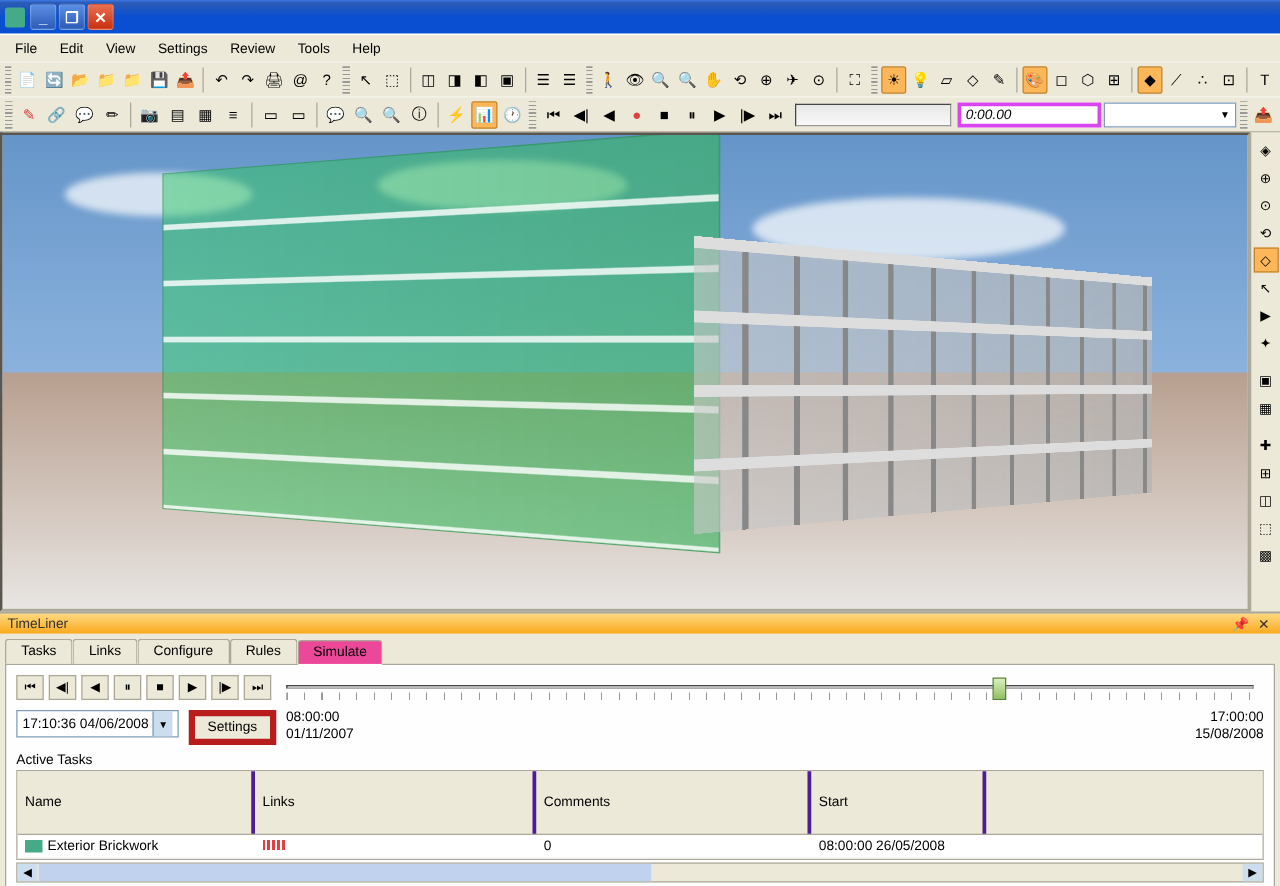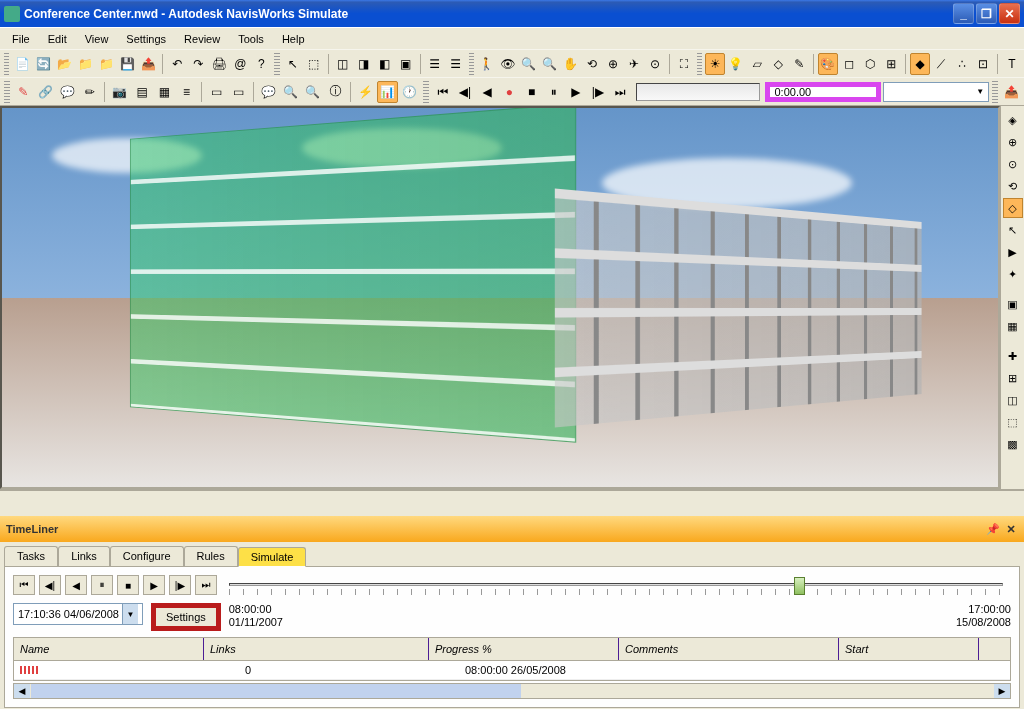--- a/index.html
+++ b/index.html
@@ -12,75 +12,74 @@
 .win-min, .win-max { background: linear-gradient(#5a8fe5, #2c5bb5); }
 .win-close { background: linear-gradient(#e87050, #c83010); }
 .menubar { height: 22px; background: #ece9d8; display: flex; align-items: center; padding: 0 4px; gap: 2px; border-top: 1px solid #fff; }
 .menu-item { padding: 2px 8px; cursor: default; }
 .toolbars { background: #ece9d8; border-bottom: 1px solid #aca899; }
 .toolbar-row { height: 28px; display: flex; align-items: center; padding: 0 2px; gap: 1px; border-top: 1px solid #fff8; }
 .tb-grip { width: 6px; height: 22px; background: repeating-linear-gradient(to bottom, #999 0px, #999 1px, transparent 1px, transparent 3px); margin: 0 2px; }
 .tb-btn { width: 22px; height: 22px; border: 1px solid transparent; border-radius: 2px; display: flex; align-items: center; justify-content: center; font-size: 12px; cursor: default; }
 .tb-btn.active { background: #fdb759; border-color: #c0842f; }
 .tb-sep { width: 1px; height: 20px; background: #aca899; margin: 0 3px; }
-.tb-time-input { width: 120px; height: 20px; border: 5px solid #d946ef; background: white; padding: 0 4px; display: flex; align-items: center; }
+.tb-time-input { width: 120px; height: 20px; border: 3px solid #d946ef; background: white; padding: 0 4px; display: flex; align-items: center; font-style: italic; }
 .tb-dropdown { width: 110px; height: 20px; border: 1px solid #7f9db9; background: white; padding: 0 4px; display: flex; align-items: center; }
 .tb-slider { width: 130px; height: 18px; background: linear-gradient(#e8e8e8,#f8f8f8); border: 1px inset #999; margin: 0 4px; }
 .viewport-area { display: flex; }
 .viewport { flex: 1; height: 383px; background: linear-gradient(to bottom, #7ba4d3 0%, #8fb5df 40%, #b5a595 60%, #d8d5d0 100%); border: 2px inset #aca899; position: relative; overflow: hidden; }
 .sky { position: absolute; top:0; left:0; right:0; height:55%; background: linear-gradient(to bottom, #6595c9, #8fb5df); }
 .cloud { position: absolute; background: rgba(255,255,255,0.7); border-radius: 50%; filter: blur(3px); }
 .ground { position: absolute; bottom:0; left:0; right:0; height:50%; background: linear-gradient(to bottom, #b89f8f, #e8e5e2); }
 .building-left { position: absolute; left: 100px; top: 15px; width: 450px; height: 300px; background: linear-gradient(to right, rgba(50,200,100,0.5), rgba(50,180,90,0.6)); transform: perspective(400px) rotateY(-12deg); border: 1px solid rgba(30,120,60,0.4); }
 .building-floors { position: absolute; inset: 0; background: repeating-linear-gradient(to bottom, transparent 0, transparent 45px, rgba(255,255,255,0.8) 45px, rgba(255,255,255,0.8) 50px); }
 .building-right { position: absolute; right: 40px; top: 100px; width: 380px; height: 200px; background: linear-gradient(to right, rgba(200,200,200,0.6), rgba(180,180,180,0.7)); transform: perspective(400px) rotateY(20deg); }
 .columns { position: absolute; inset: 0; background: repeating-linear-gradient(to right, transparent 0, transparent 30px, #888 30px, #888 34px); }
 .floor-slab { position: absolute; left:0; right:0; height: 8px; background: #ddd; }
 .side-tools { width: 24px; background: #ece9d8; border-left: 1px solid #aca899; display: flex; flex-direction: column; align-items: center; padding: 4px 0; gap: 2px; }
 .side-btn { width: 20px; height: 20px; border: 1px solid transparent; display: flex; align-items: center; justify-content: center; font-size: 11px; }
 .side-btn.active { background: #fdb759; border-color: #c0842f; }
 .timeliner-panel { border-top: 2px solid #aca899; }
-.panel-header { height: 26px; background: linear-gradient(#ffd97f, #f9a81d); display: flex; align-items: center; padding: 0 6px; color: #333; font-weight: bold; margin-top: 25px; }
+.panel-header { height: 16px; background: linear-gradient(#ffd97f, #f9a81d); display: flex; align-items: center; padding: 0 6px; color: #333; font-weight: normal; }
 .panel-header-text { flex: 1; }
 .panel-pin, .panel-close { width: 14px; height: 14px; margin-left: 4px; display: flex; align-items: center; justify-content: center; cursor: default; }
 .tabs { display: flex; background: #ece9d8; padding: 4px 4px 0 4px; gap: 0; }
 .tab { padding: 3px 12px; background: #ece9d8; border: 1px solid #aca899; border-bottom: none; border-radius: 3px 3px 0 0; cursor: default; }
-.tab.active { background: #fde047; border-bottom: 1px solid #fefefe; position: relative; top: 1px; }
+.tab.active { background: #ec4899; border-bottom: 1px solid #fefefe; position: relative; top: 1px; }
 .tab-content { background: #fefefe; border: 1px solid #aca899; margin: 0 4px 4px 4px; padding: 8px; }
 .sim-controls { display: flex; align-items: center; gap: 4px; margin-bottom: 8px; }
 .sim-btn { width: 22px; height: 20px; border: 1px solid #aca899; background: #ece9d8; display: flex; align-items: center; justify-content: center; font-size: 10px; }
 .sim-slider-wrap { flex: 1; height: 20px; position: relative; margin: 0 8px; }
 .sim-slider-track { position: absolute; top: 8px; left: 0; right: 0; height: 3px; background: #ddd; border: 1px inset #999; }
 .sim-slider-thumb { position: absolute; top: 2px; width: 11px; height: 18px; background: linear-gradient(#d8f0c0, #8fc060); border: 1px solid #5a8030; }
 .sim-ticks { position: absolute; top: 14px; left: 0; right: 0; height: 6px; background: repeating-linear-gradient(to right, #999 0, #999 1px, transparent 1px, transparent 14px); }
 .date-row { display: flex; align-items: flex-start; gap: 8px; margin-bottom: 6px; }
 .date-input { width: 130px; height: 22px; border: 1px solid #7f9db9; background: white; display: flex; align-items: center; padding: 0 4px; }
 .date-drop { width: 16px; height: 20px; background: #cde; border-left: 1px solid #7f9db9; display: flex; align-items: center; justify-content: center; font-size: 8px; }
 .settings-btn { padding: 3px 10px; border: 5px solid #b91c1c; background: #ece9d8; }
 .date-label { line-height: 1.2; }
 .date-label-right { margin-left: auto; text-align: right; }
 .active-tasks-label { margin-bottom: 2px; }
 .task-table { border: 1px solid #aca899; background: white; }
 .task-header { display: flex; background: #ece9d8; border-bottom: 1px solid #aca899; }
-.task-col { padding: 5px 6px; border-right: 1px solid #4c1d95; font-style: italic; }
+.task-col { padding: 19px 6px; border-right: 3px solid #4c1d95; }
 .task-row { display: flex; border-bottom: 1px solid #eee; }
 .task-cell { padding: 3px 6px; }
 .col-name { width: 190px; } .col-status { width: 225px; } .col-progress { width: 190px; } .col-comments { width: 220px; } .col-start { width: 140px; }
 .task-icon { display: inline-block; width: 14px; height: 10px; background: #4a8; margin-right: 4px; vertical-align: middle; }
 .status-bar-thing { display: inline-block; width: 18px; height: 8px; background: repeating-linear-gradient(to right, #e04040 0, #e04040 2px, #fff 2px, #fff 4px); }
 .scroll-bar { height: 16px; background: #ece9d8; border: 1px solid #aca899; display: flex; align-items: center; margin-top: 2px; }
 .scroll-arrow { width: 16px; height: 14px; background: #cde; display: flex; align-items: center; justify-content: center; font-size: 9px; }
 .scroll-thumb { width: 490px; height: 14px; background: #c1d2ee; margin-left: 1px; }
 </style>
 </head>
 <body>
 
 <div class="titlebar">
   <div class="titlebar-icon"></div>
-  <div class="titlebar-text">Conference Center.nwd - Autodesk NavisWorks Simulate</div>
   <div class="win-buttons">
     <div class="win-btn win-min">_</div>
     <div class="win-btn win-max">❐</div>
     <div class="win-btn win-close">✕</div>
   </div>
 </div>
 
 <div class="menubar">
   <div class="menu-item">File</div>
   <div class="menu-item">Edit</div>
@@ -270,29 +269,30 @@
       <button class="settings-btn">Settings</button>
       <div class="date-label">
         <div>08:00:00</div>
         <div>01/11/2007</div>
       </div>
       <div class="date-label date-label-right">
         <div>17:00:00</div>
         <div>15/08/2008</div>
       </div>
     </div>
+    <div class="active-tasks-label">Active Tasks</div>
     <div class="task-table">
       <div class="task-header">
         <div class="task-col col-name">Name</div>
         <div class="task-col col-status">Links</div>
-        <div class="task-col col-progress">Progress %</div>
         <div class="task-col col-comments">Comments</div>
         <div class="task-col col-start">Start</div>
       </div>
       <div class="task-row">
+        <div class="task-cell col-name"><span class="task-icon"></span><span>Exterior Brickwork</span></div>
         <div class="task-cell col-status"><span class="status-bar-thing"></span></div>
         <div class="task-cell col-comments">0</div>
         <div class="task-cell col-start">08:00:00 26/05/2008</div>
       </div>
     </div>
     <div class="scroll-bar">
       <div class="scroll-arrow">◀</div>
       <div class="scroll-thumb"></div>
       <div style="flex:1"></div>
       <div class="scroll-arrow">▶</div>

